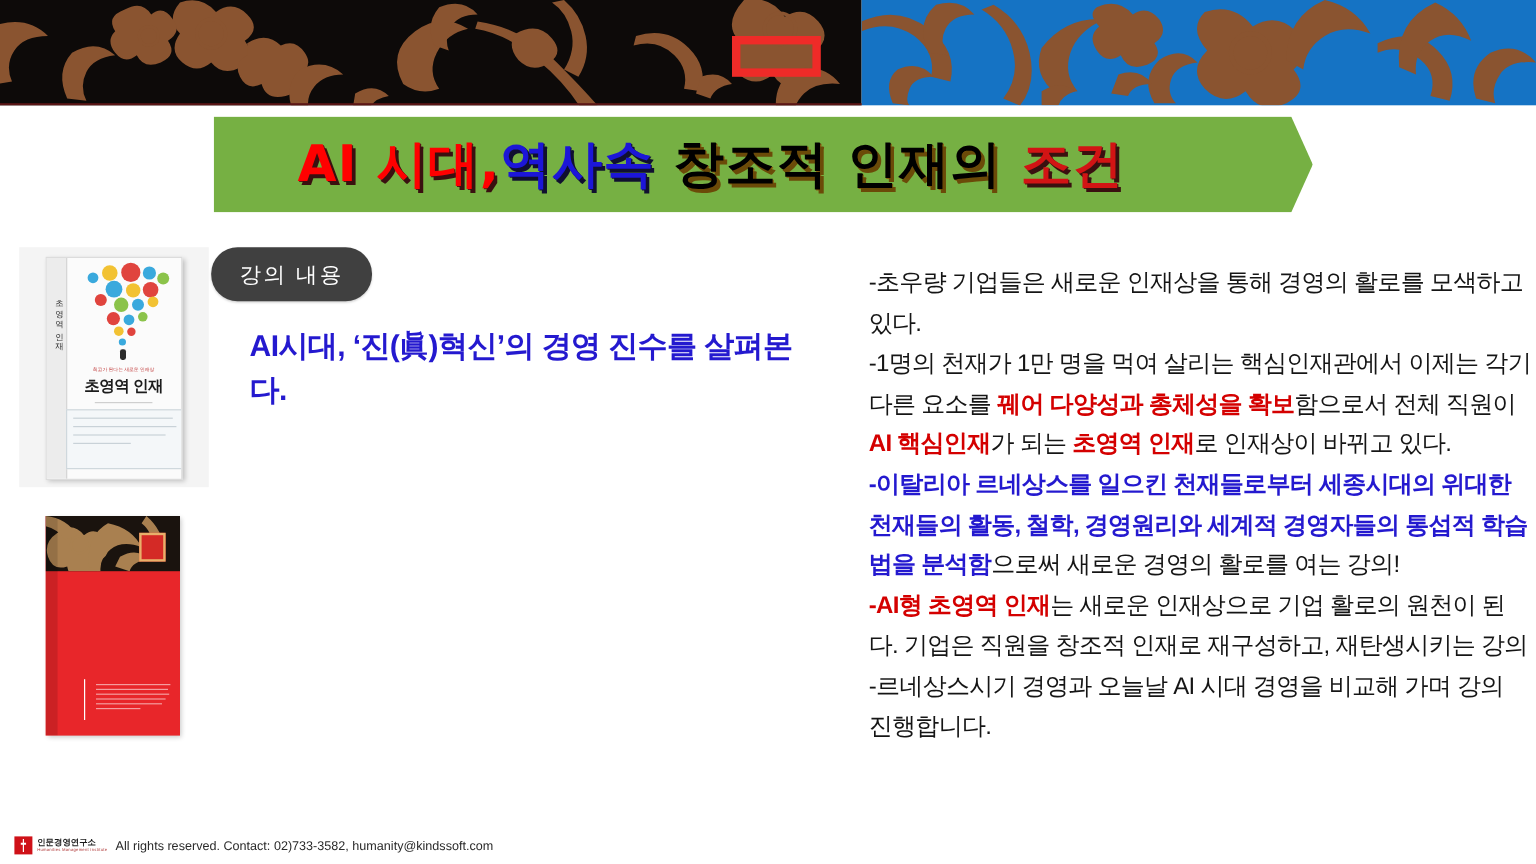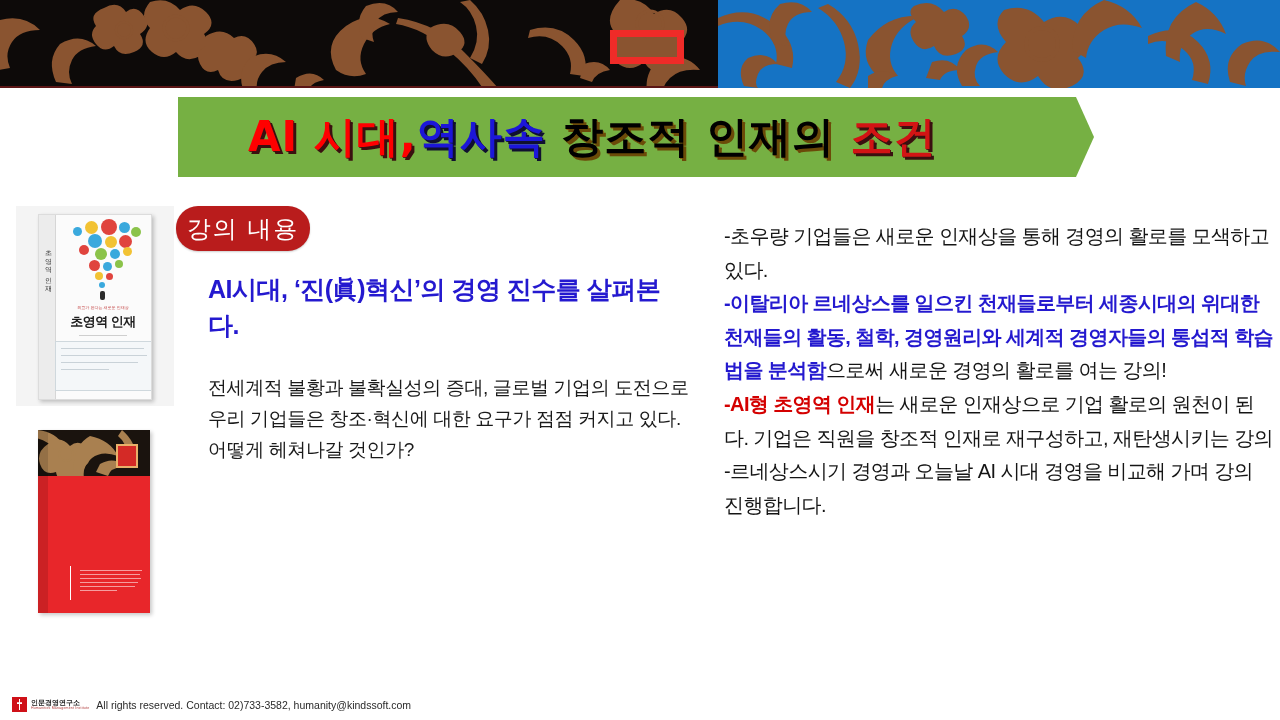--- a/index.html
+++ b/index.html
@@ -209,24 +209,24 @@
   .bk2-lines i { display:block; height:1px; background: rgba(255,255,255,.55); margin-bottom: 3px; }
   .bk2-bar { position: absolute; left: 32px; top: 136px; width: 1px; height: 34px; background:#fff; }
 
   
   .badge {
     position: absolute;
     left: 176px;
     top: 206px;
     width: 134px;
     height: 45px;
-    background: #b91c1c;
+    background: #404040;
     border-radius: 22px;
     color: #ffffff;
-    font-size: 24px;
+    font-size: 18px;
     display: flex;
     align-items: center;
     justify-content: center;
     letter-spacing: 2px;
     box-shadow: 0 1px 2px rgba(0,0,0,.2);
   }
 
   .center-col {
     position: absolute;
     left: 208px;
@@ -443,25 +443,25 @@
           <i style="width:60%"></i>
       </div>
     </div>
   </div>
 </div>
 
 <div class="badge">강의 내용</div>
 
 <div class="center-col">
   <p class="lead-heading">AI시대, ‘진(眞)혁신’의 경영 진수를 살펴본다.</p>
-  <p class="body-para">전세계적 불황과 불확실성의 증대, 글로벌 기업의 도전으로 우리 기업들은 창조·혁신에 대한 요구가 점점 커지고 있다. 어떻게 헤쳐나갈 것인가?</p>
 </div>
 
 <div class="right-col">
   <p><span>-초우량 기업들은 새로운 인재상을 통해 경영의 활로를 모색하고 있다.</span></p>
+  <p><span>-1명의 천재가 1만 명을 먹여 살리는 핵심인재관에서 이제는 각기 다른 요소를 </span><span class="hl-red">꿰어 다양성과 총체성을 확보</span><span>함으로서 전체 직원이 </span><span class="hl-red">AI 핵심인재</span><span>가 되는 </span><span class="hl-red">초영역 인재</span><span>로 인재상이 바뀌고 있다.</span></p>
   <p><span class="hl-blue">-이탈리아 르네상스를 일으킨 천재들로부터 세종시대의 위대한 천재들의 활동, 철학, 경영원리와 세계적 경영자들의 통섭적 학습법을 분석함</span><span>으로써 새로운 경영의 활로를 여는 강의!</span></p>
   <p><span class="hl-red">-AI형 초영역 인재</span><span>는 새로운 인재상으로 기업 활로의 원천이 된다. 기업은 직원을 창조적 인재로 재구성하고, 재탄생시키는 강의</span></p>
   <p><span>-르네상스시기 경영과 오늘날 AI 시대 경영을 비교해 가며 강의 진행합니다.</span></p>
 </div>
 
 <div class="footer">
   <div class="footer-logo"></div>
   <div>
     <div class="footer-org">인문경영연구소</div>
     <div class="footer-org-sub">Humanities Management Institute</div>

